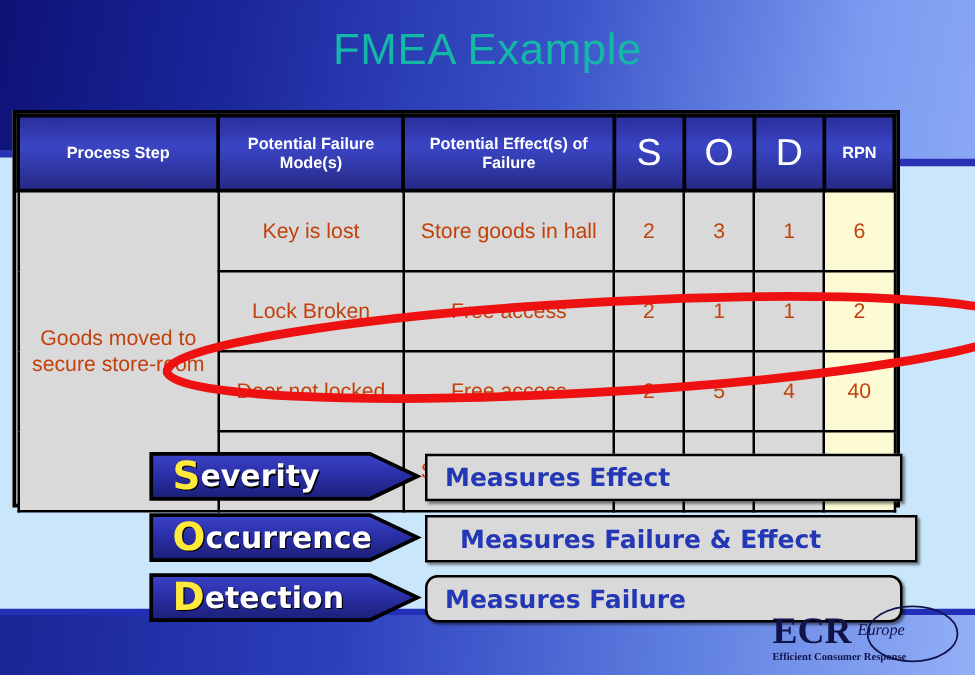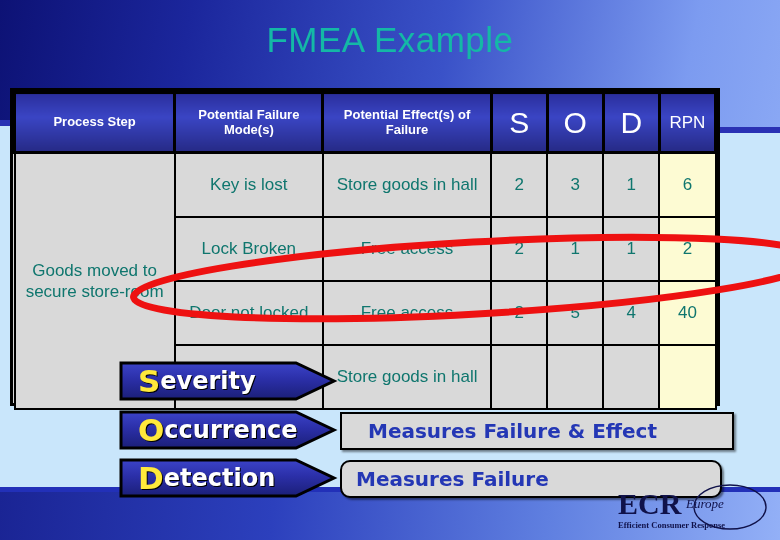--- a/index.html
+++ b/index.html
@@ -51,34 +51,34 @@
     position:absolute;left:10px;top:88px;width:710px;height:318px;
     border:3px solid #000000;box-sizing:border-box;
     background:#d9d9d9;
   }
   table.fmea{
     border-collapse:collapse;width:100%;height:100%;table-layout:fixed;
   }
   table.fmea td{
     border:2px solid #000;
     text-align:center;vertical-align:middle;
-    font-size:17px;color:#0f766e;
+    font-size:17px;color:#c2410c;
     padding:0 3px;
     background:#d9d9d9;
   }
   table.fmea thead td{
     background:linear-gradient(180deg,#2b2f9e 0%,#3a45c4 40%,#262a86 100%);
     color:#fff;border:3px solid #000;
     font-size:13px;font-weight:bold;line-height:1.12;
   }
   table.fmea thead td.sod{
     font-size:30px;font-weight:normal;
   }
   table.fmea thead td.rpn{
-    font-size:17px;font-weight:normal;
+    font-size:13px;font-weight:bold;
   }
   td.process{
     text-align:left;font-size:17px;line-height:1.25;padding-left:4px;
   }
   td.rpncell{background:#fdfbd3 !important;}
   .c1{width:160px;}.c2{width:148px;}.c3{width:168px;}
   .c4{width:56px;}.c5{width:56px;}.c6{width:56px;}.c7{width:56px;}
   .rowh{height:64px;}
   .hdrh{height:60px;}
   
@@ -238,20 +238,23 @@
         </linearGradient>
       </defs>
       <path d="M3,3 L178,3 L216,21 L178,39 L3,39 Z" fill="url(#gD)" stroke="#000" stroke-width="3"></path>
     </svg>
     <div class="ctext">
       <span class="cap">D</span>
         <span>etection</span>
     </div>
   </div>
 
+  <div class="defbox" style="left:340px;top:363px;width:378px;">
+    <span>Measures Effect</span>
+  </div>
   <div class="defbox" style="left:340px;top:412px;width:378px;padding-left:12px;">
     <span>Measures Failure &amp; Effect</span>
   </div>
   <div class="defbox" style="left:340px;top:460px;width:378px;border-radius:10px;">
     <span>Measures Failure</span>
   </div>
 
   <svg class="logo" viewBox="0 0 160 56">
     <ellipse cx="118" cy="27" rx="36" ry="22" fill="none" stroke="#10124a" stroke-width="1.4"></ellipse>
     <text x="6" y="34" font-family="&quot;Liberation Serif&quot;,serif" font-size="30" font-weight="bold" fill="#10124a">ECR</text>

